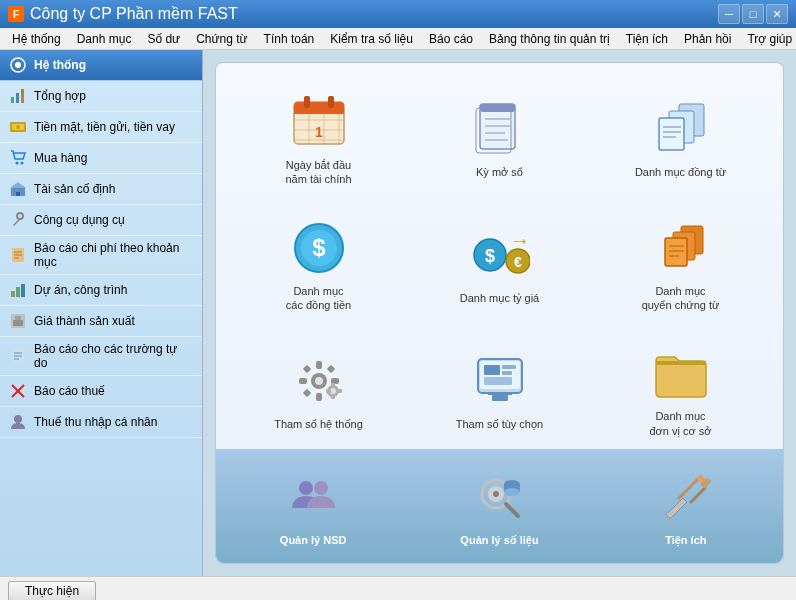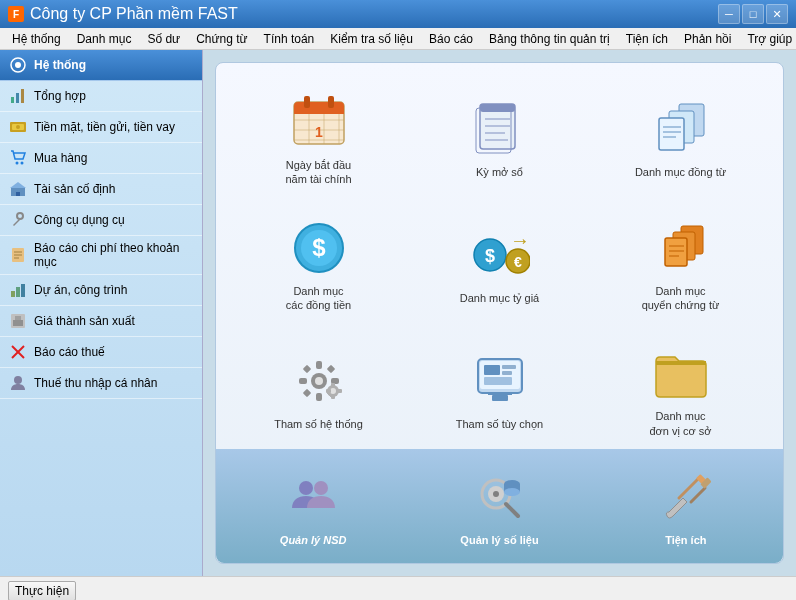--- a/index.html
+++ b/index.html
@@ -120,21 +120,21 @@
       height: 28px;
       background: #f0f0f0;
       border-top: 1px solid #ccc;
       display: flex;
       align-items: center;
       padding: 2px 8px;
     }
     .thuc-hien-btn {
       background: linear-gradient(to bottom, #f8f8f8, #e0e0e0);
       border: 1px solid #aaa;
-      padding: 2px 6px;
+      padding: 2px 16px;
       font-size: 12px;
       cursor: pointer;
       border-radius: 2px;
       text-align: center;
     }
   </style>
 </head>
 <body>
 
 <div class="title-bar">
@@ -255,20 +255,31 @@
           <rect x="2" y="2" width="14" height="14" rx="1" fill="#c0c0c0"></rect>
           <rect x="4" y="8" width="10" height="6" fill="#909090"></rect>
           <rect x="6" y="4" width="6" height="4" fill="#a0a0a0"></rect>
         </svg>
       </div>
       <span>Giá thành sản xuất</span>
     </div>
     <div class="sidebar-item">
       <div class="sidebar-item-icon">
         <svg width="18" height="18" viewBox="0 0 18 18">
+          <rect x="3" y="2" width="12" height="14" rx="1" fill="#c8e0f0"></rect>
+          <line x1="5" y1="6" x2="13" y2="6" stroke="#6090c0" stroke-width="1"></line>
+          <line x1="5" y1="9" x2="13" y2="9" stroke="#6090c0" stroke-width="1"></line>
+          <line x1="5" y1="12" x2="10" y2="12" stroke="#6090c0" stroke-width="1"></line>
+        </svg>
+      </div>
+      <span>Báo cáo cho các trường tự do</span>
+    </div>
+    <div class="sidebar-item">
+      <div class="sidebar-item-icon">
+        <svg width="18" height="18" viewBox="0 0 18 18">
           <line x1="3" y1="3" x2="15" y2="15" stroke="#e02020" stroke-width="2"></line>
           <line x1="15" y1="3" x2="3" y2="15" stroke="#e02020" stroke-width="2"></line>
         </svg>
       </div>
       <span>Báo cáo thuế</span>
     </div>
     <div class="sidebar-item">
       <div class="sidebar-item-icon">
         <svg width="18" height="18" viewBox="0 0 18 18">
           <circle cx="9" cy="6" r="4" fill="#8080a0"></circle>
@@ -428,21 +439,21 @@
       <div class="bottom-row">
         <div class="bottom-item">
           <div class="grid-item-icon">
             <svg width="50" height="50" viewBox="0 0 50 50">
               <circle cx="18" cy="16" r="7" fill="#8080c0"></circle>
               <path d="M4 36 c0-8 6-12 14-12 s14 4 14 12" fill="#8080c0"></path>
               <circle cx="33" cy="16" r="7" fill="#a090c0"></circle>
               <path d="M19 36 c0-8 6-12 14-12 s14 4 14 12" fill="#a090c0"></path>
             </svg>
           </div>
-          <span class="grid-item-label" style="color:white; font-weight:bold;font-style:italic;">Quản lý NSD</span>
+          <span class="grid-item-label" style="color:white; font-weight:bold;">Quản lý NSD</span>
         </div>
         <div class="bottom-item">
           <div class="grid-item-icon">
             <svg width="50" height="50" viewBox="0 0 50 50">
               <circle cx="22" cy="22" r="14" fill="none" stroke="#c0c0c0" stroke-width="3"></circle>
               <circle cx="22" cy="22" r="8" fill="#d0d0d0"></circle>
               <circle cx="22" cy="22" r="3" fill="#808080"></circle>
               <line x1="32" y1="32" x2="44" y2="44" stroke="#808080" stroke-width="4" stroke-linecap="round"></line>
 
               <ellipse cx="38" cy="12" rx="8" ry="4" fill="#6090c0"></ellipse>

